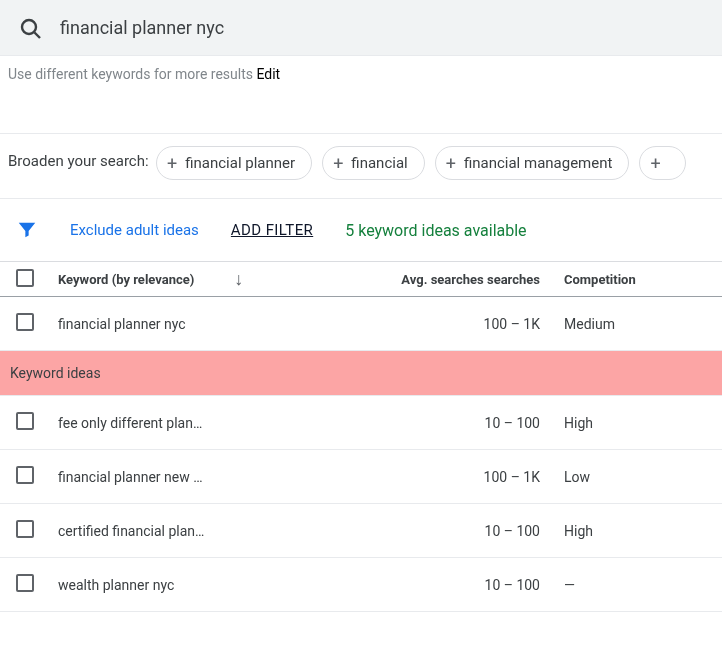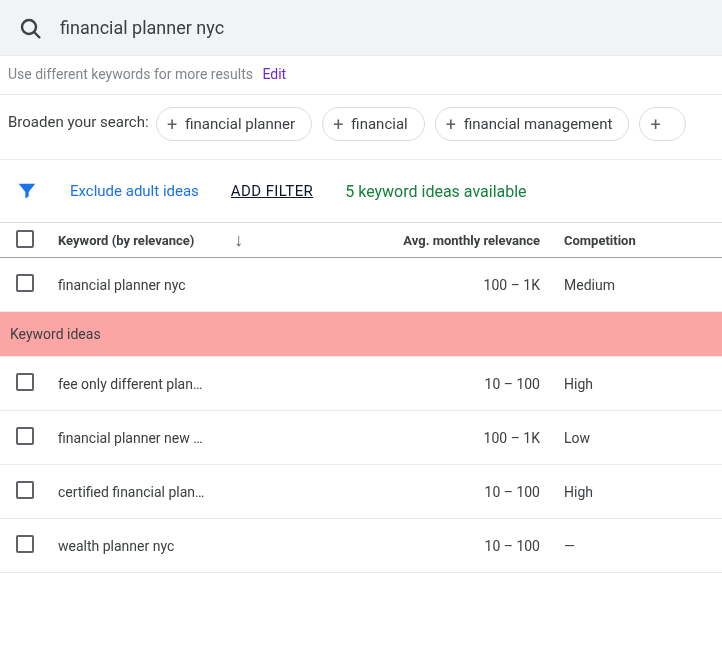--- a/index.html
+++ b/index.html
@@ -25,30 +25,30 @@
   .search-value {
     font-size: 18px;
     color: #3c4043;
   }
   .hint-row {
     padding: 10px 8px 12px;
     font-size: 14px;
     color: #80868b;
   }
   .edit-link {
-    color: #6d28d9;
-    cursor: pointer;
-    margin-left: 6px;
+    color: #000000;
+    cursor: pointer;
   }
   .broaden-section {
     display: flex;
     padding: 12px 8px 18px;
     border-top: 1px solid #e8eaed;
     border-bottom: 1px solid #e8eaed;
     align-items: flex-start;
+    margin-top: 39px;
   }
   .broaden-label {
     width: 148px;
     font-size: 15px;
     color: #3c4043;
     padding-top: 6px;
     line-height: 1.3;
     flex-shrink: 0;
   }
   .chips {
@@ -206,21 +206,21 @@
 <table>
   <thead>
     <tr>
       <th class="checkbox-cell"><span class="checkbox"></span></th>
       <th>
         <div class="keyword-header">
           <span>Keyword (by relevance)</span>
           <span class="arrow-down">↓</span>
         </div>
       </th>
-      <th class="right col-searches"><span>Avg. monthly relevance</span></th>
+      <th class="right col-searches"><span>Avg. searches searches</span></th>
       <th class="col-comp"><span>Competition</span></th>
     </tr>
   </thead>
   <tbody>
     <tr>
       <td class="checkbox-cell"><span class="checkbox"></span></td>
       <td class="kw-cell">financial planner nyc</td>
       <td class="right">100 – 1K</td>
       <td>Medium</td>
     </tr>

